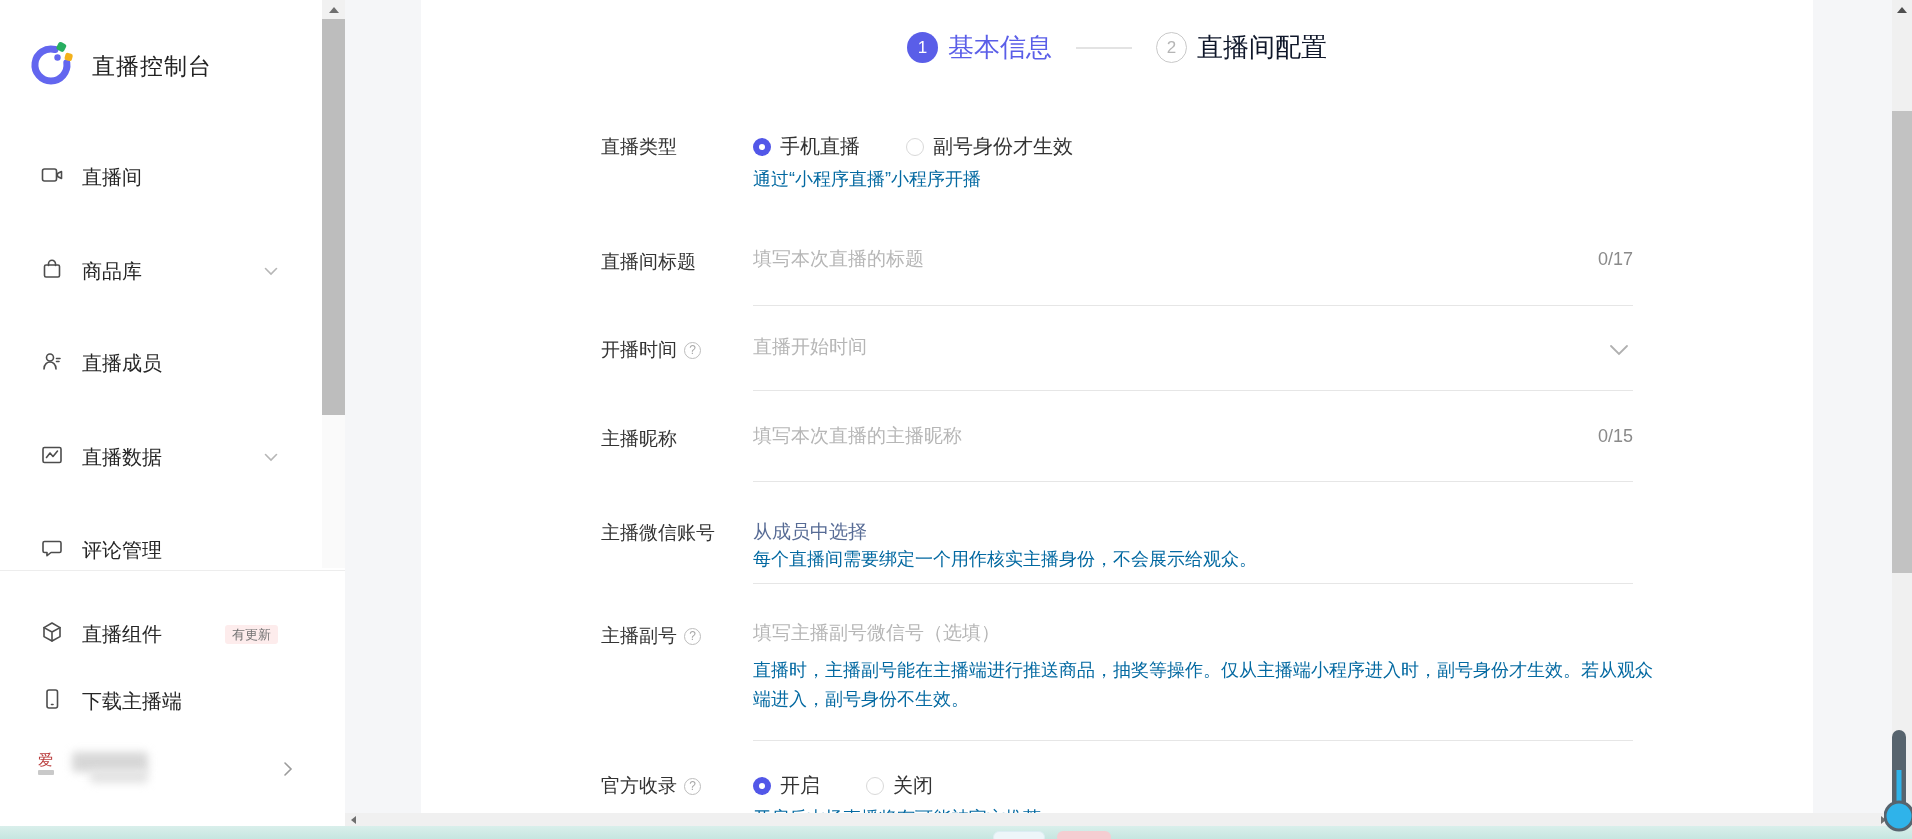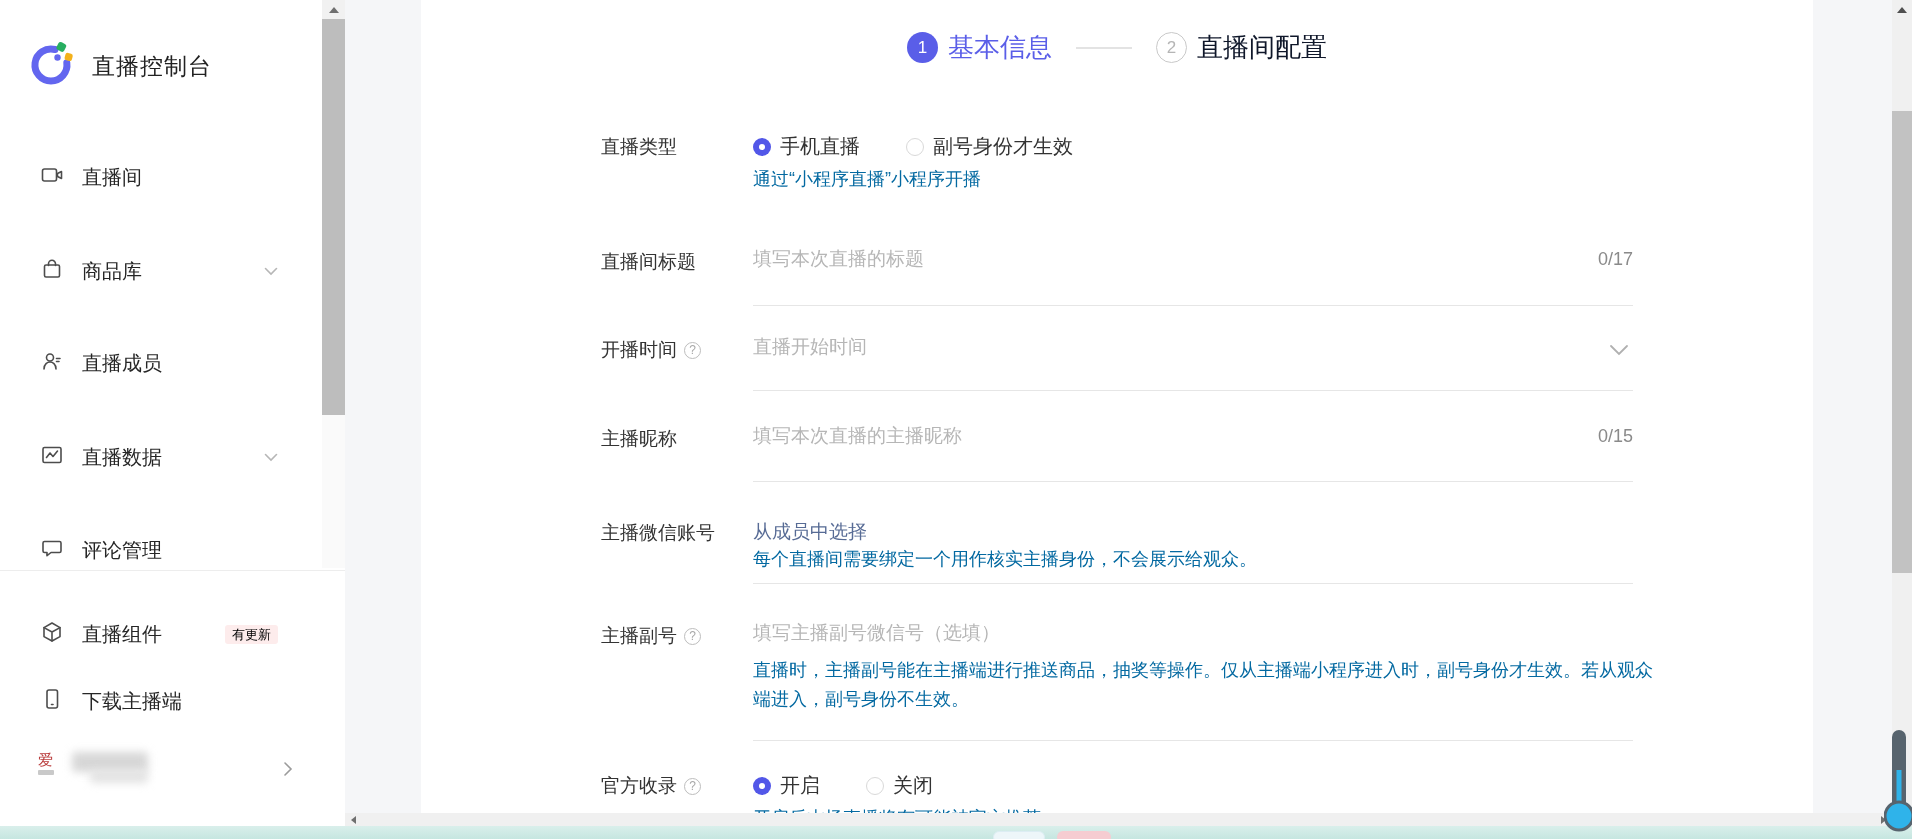--- a/index.html
+++ b/index.html
@@ -6,21 +6,21 @@
   html,body { width:1912px; height:839px; overflow:hidden; }
   body { font-family:"Liberation Sans","DejaVu Sans",sans-serif; background:#f5f6f8; position:relative; }
 
   
   .sidebar { position:absolute; left:0; top:0; width:345px; height:826px; background:#ffffff; }
   .logo-row { position:absolute; left:30px; top:40px; display:flex; align-items:center; gap:14px; }
   .app-title { font-size:23px; color:#222; letter-spacing:1px; }
   .nav-item { position:absolute; left:40px; width:238px; height:28px; display:flex; align-items:center; gap:18px; cursor:pointer; }
   .nav-label { font-size:20px; color:#262626; }
   .nav-caret { margin-left:auto; display:flex; align-items:center; }
-  .badge { margin-left:auto; background:#fdecec; color:#000000; font-size:13px; padding:3px 7px; border-radius:3px; line-height:1; }
+  .badge { margin-left:auto; background:#fdecec; color:#737373; font-size:13px; padding:3px 7px; border-radius:3px; line-height:1; }
   .side-divider { position:absolute; left:0; top:570px; width:345px; height:1px; background:#ededed; }
 
   
   .side-sb-track { position:absolute; left:322px; top:0; width:23px; height:568px; background:#fafafa; }
   .side-sb-btn { position:absolute; left:0; top:0; width:23px; height:20px; background:#f1f1f1; display:flex; align-items:center; justify-content:center; }
   .tri-up { width:0; height:0; border-left:5px solid transparent; border-right:5px solid transparent; border-bottom:6px solid #6f6f6f; }
   .side-sb-thumb { position:absolute; left:0; top:19px; width:23px; height:396px; background:#bdbdbd; }
 
   
   .account-row { position:absolute; left:38px; top:748px; width:255px; height:42px; display:flex; align-items:center; cursor:pointer; }

